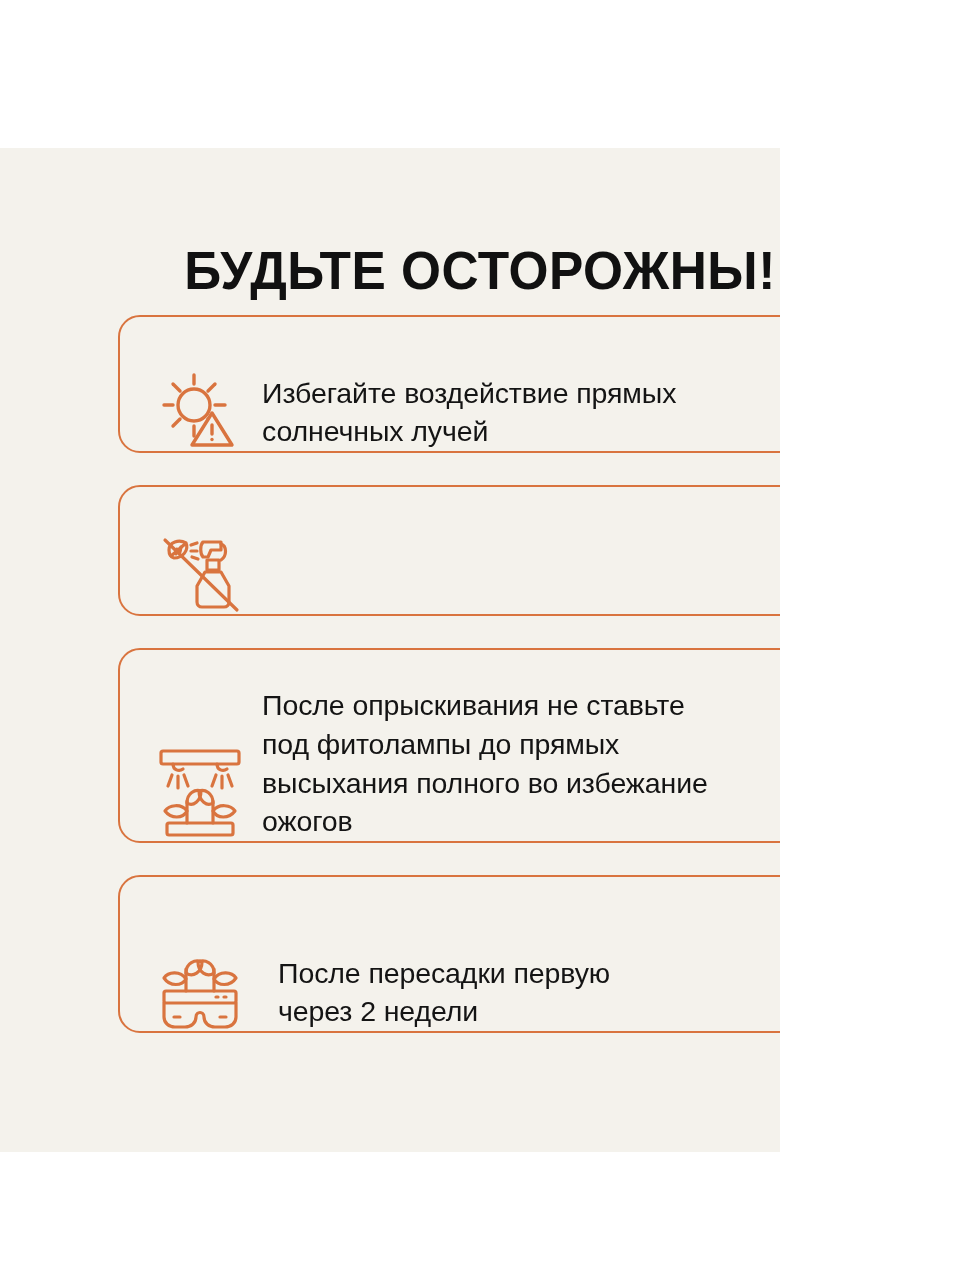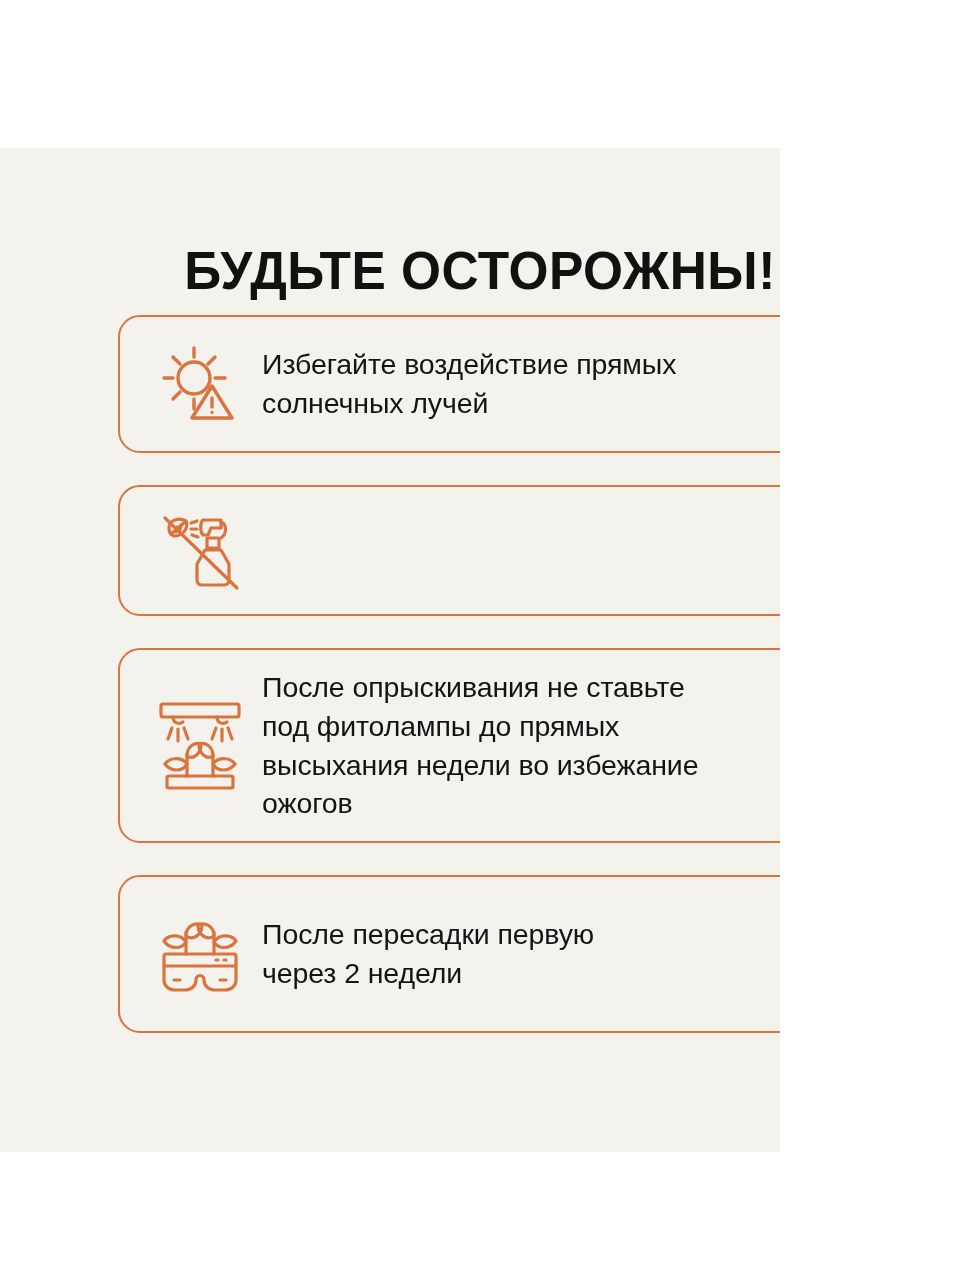--- a/index.html
+++ b/index.html
@@ -49,25 +49,25 @@
     left: 118px;
     top: 167px;
     width: 726px;
   }
   .card {
     box-sizing: border-box;
     border: 2.5px solid #d9743f;
     border-radius: 22px;
     background: transparent;
     display: flex;
-    align-items: center;
+    align-items: flex-end;
     padding: 0 20px 0 26px;
     margin-bottom: 32px;
   }
-  .card:last-child { margin-bottom: 16px; }
+  .card:last-child { margin-bottom: 16px; gap: 16px; }
 
   .card-icon {
     flex: 0 0 auto;
     width: 108px;
     display: flex;
     align-items: center;
     justify-content: center;
   }
   .card-icon svg { display: block; }
 
@@ -170,21 +170,21 @@
             <path d="M56 78 L56 56"></path>
             <path d="M56 58 C56 48, 48 44, 42 46 C42 56, 50 62, 56 58 Z"></path>
             <path d="M56 66 C62 58, 74 60, 78 66 C72 74, 60 74, 56 66 Z"></path>
 
             <rect x="10" y="78" width="66" height="12" rx="2"></rect>
           </svg>
         </div>
         <div class="card-text">
           <span class="ln">После опрыскивания не ставьте</span>
           <span class="ln">под фитолампы до прямых</span>
-          <span class="ln">высыхания недели во избежание</span>
+          <span class="ln">высыхания полного во избежание</span>
           <span class="ln">ожогов</span>
         </div>
       </div>
 
       <div class="card card-4">
         <div class="card-icon">
           <svg width="88" height="80" viewBox="0 0 88 80" fill="none" stroke="#d9743f" stroke-width="3.2" stroke-linecap="round" stroke-linejoin="round">
 
             <path d="M30 40 L30 18"></path>
             <path d="M30 22 C30 12, 39 8, 46 11 C46 21, 37 27, 30 22 Z"></path>

